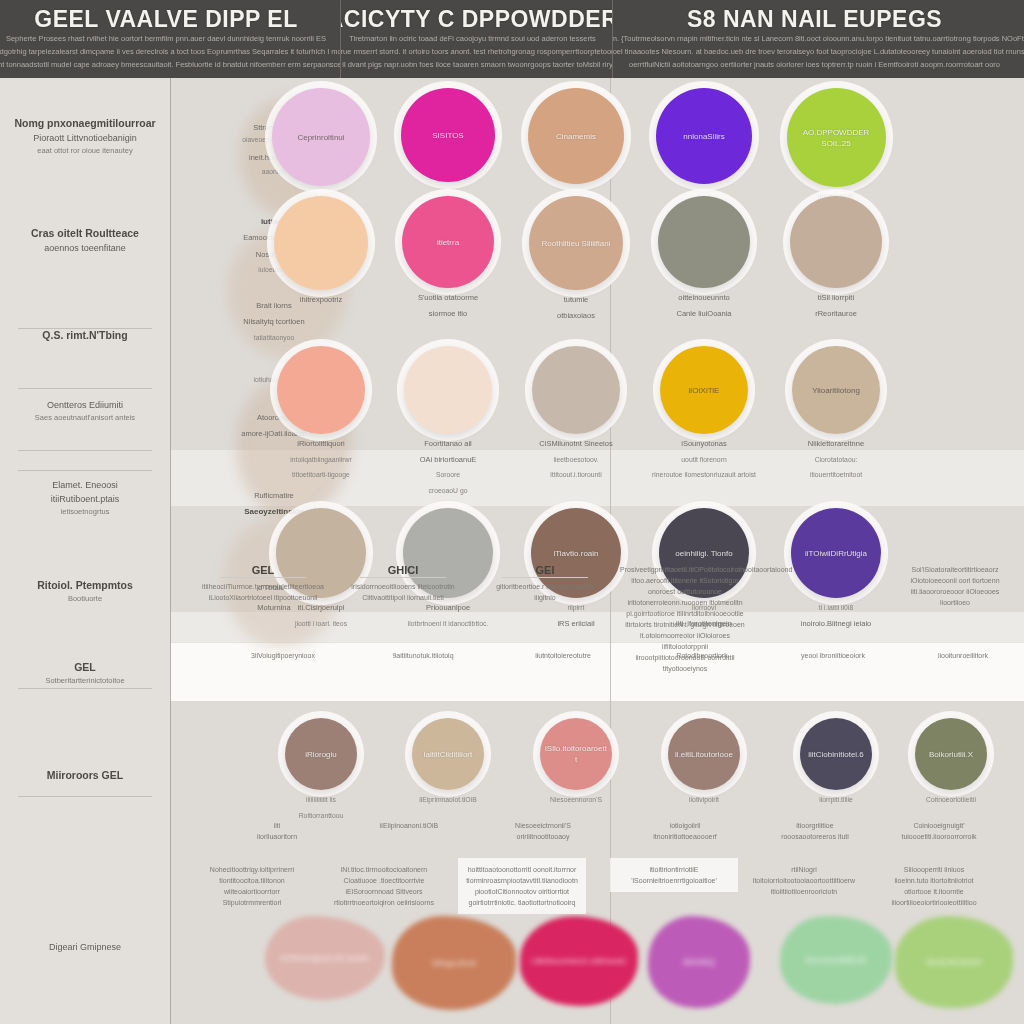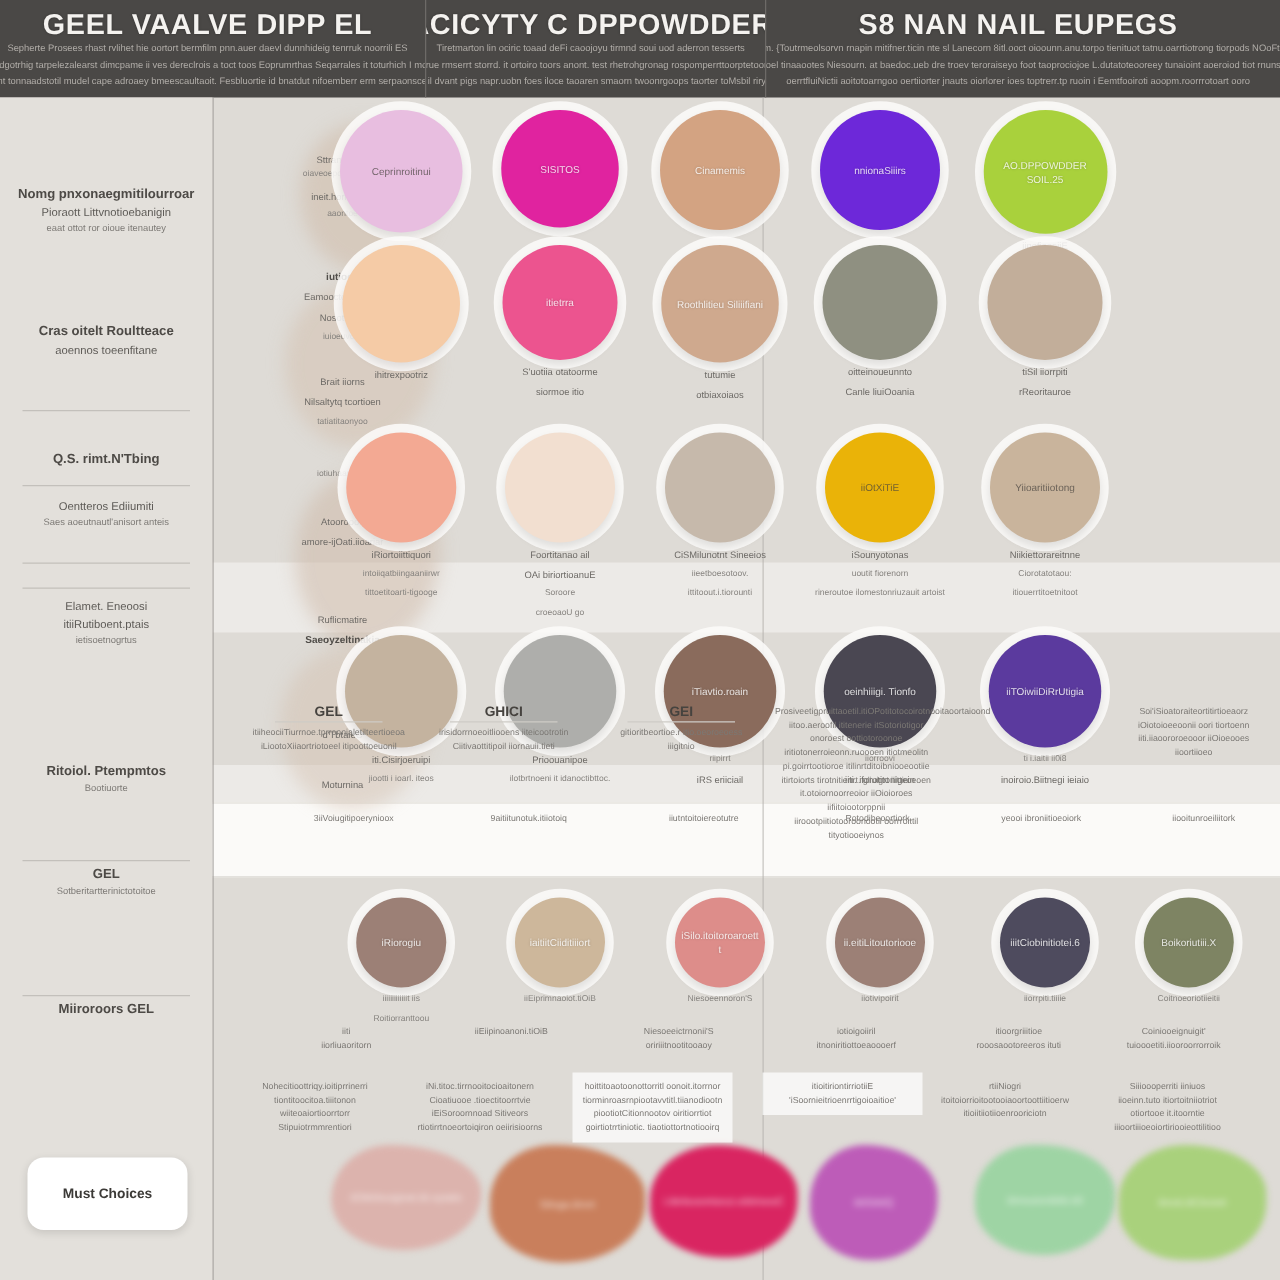--- a/index.html
+++ b/index.html
@@ -66,21 +66,21 @@
     position: absolute; left: 0; top: 0;
     width: 170px; height: 946px;
     background: #e3e0db;
   }
   .side-item {
     position: absolute; left: 6px; width: 158px;
     text-align: center;
   }
   .side-t1 {
     font-size: 10.5px; font-weight: bold; color: #4d4a46;
-    line-height: 15px; filter: blur(.5px); margin-top: 32px;
+    line-height: 15px; filter: blur(.5px);
   }
   .side-t2 {
     font-size: 9px; color: #5e5b57; line-height: 14px; filter: blur(.55px);
   }
   .side-t3 {
     font-size: 7.5px; color: #7d7a76; line-height: 12px; filter: blur(.55px);
   }
   .side-rule {
     position: absolute; left: 18px; width: 134px; height: 1px;
     background: #c3c0bb;
@@ -253,23 +253,20 @@
           <div class="side-t1">Miiroroors GEL</div>
         </div>
         <div class="side-item" style="top: 862px;">
           <div class="side-t2">Digeari Gmipnese</div>
         </div>
       </div>
 
     <div class="vdiv d1"></div>
     <div class="vdiv d2"></div>
 
-    <div id="must-card">
-      <span>Must Choices</span>
-    </div>
 
     <div id="content">
         <div class="smear" style="top: 20px; left: 70px; width: 110px; height: 120px; background: rgba(208, 188, 170, 0.55);"></div>
         <div class="smear" style="top: 150px; left: 58px; width: 120px; height: 130px; background: rgba(212, 191, 173, 0.5);"></div>
         <div class="smear" style="top: 300px; left: 66px; width: 116px; height: 140px; background: rgba(206, 184, 166, 0.5);"></div>
         <div class="smear" style="top: 440px; left: 54px; width: 120px; height: 130px; background: rgba(210, 190, 172, 0.45);"></div>
         <div class="cap " style="position: absolute; left: 40px; width: 150px; top: 40px;">Sttranriocins</div>
         <div class="cap s" style="position: absolute; left: 40px; width: 150px; top: 52px;">oiaveoepoemenhaoe</div>
         <div class="cap " style="position: absolute; left: 40px; width: 150px; top: 70px;">ineit.horrinroea</div>
         <div class="cap s" style="position: absolute; left: 40px; width: 150px; top: 84px;">aaontoe</div>
@@ -279,21 +276,21 @@
         <div class="cap s" style="position: absolute; left: 40px; width: 150px; top: 182px;">iuioeuvoor</div>
         <div class="cap " style="position: absolute; left: 40px; width: 150px; top: 218px;">Brait iiorns</div>
         <div class="cap " style="position: absolute; left: 40px; width: 150px; top: 234px;">Nilsaltytq tcortioen</div>
         <div class="cap s" style="position: absolute; left: 40px; width: 150px; top: 250px;">tatiatitaonyoo</div>
         <div class="cap s" style="position: absolute; left: 40px; width: 150px; top: 292px;">iotiuhaaryuoo</div>
         <div class="cap " style="position: absolute; left: 40px; width: 150px; top: 330px;">Atooroooti</div>
         <div class="cap " style="position: absolute; left: 40px; width: 150px; top: 346px;">amore-ijOati.iioariar</div>
         <div class="cap " style="position: absolute; left: 40px; width: 150px; top: 408px;">Ruflicmatire</div>
         <div class="cap b" style="position: absolute; left: 40px; width: 150px; top: 424px;">Saeoyzeltinakia</div>
         <div class="cap " style="position: absolute; left: 40px; width: 150px; top: 500px;">d'TbtaieC</div>
-        <div class="cap " style="position: absolute; left: 40px; width: 150px; top: 540px;">Moturnina</div>
+        <div class="cap " style="position: absolute; left: 40px; width: 150px; top: 520px;">Moturnina</div>
         <div class="cell" style="left: 85px; top: 10px; width: 132px; align-items: center;">
           <div class="jar" style="width: 98px; height: 98px; background: rgb(232, 190, 224);">
             <div class="jar-label dark">Ceprinroitinui</div>
           </div>
         </div>
         <div class="cell" style="left: 212px; top: 10px; width: 132px;">
           <div class="jar" style="width: 94px; height: 94px; background: rgb(224, 35, 159);">
             <div class="jar-label">SISITOS</div>
           </div>
         </div>

